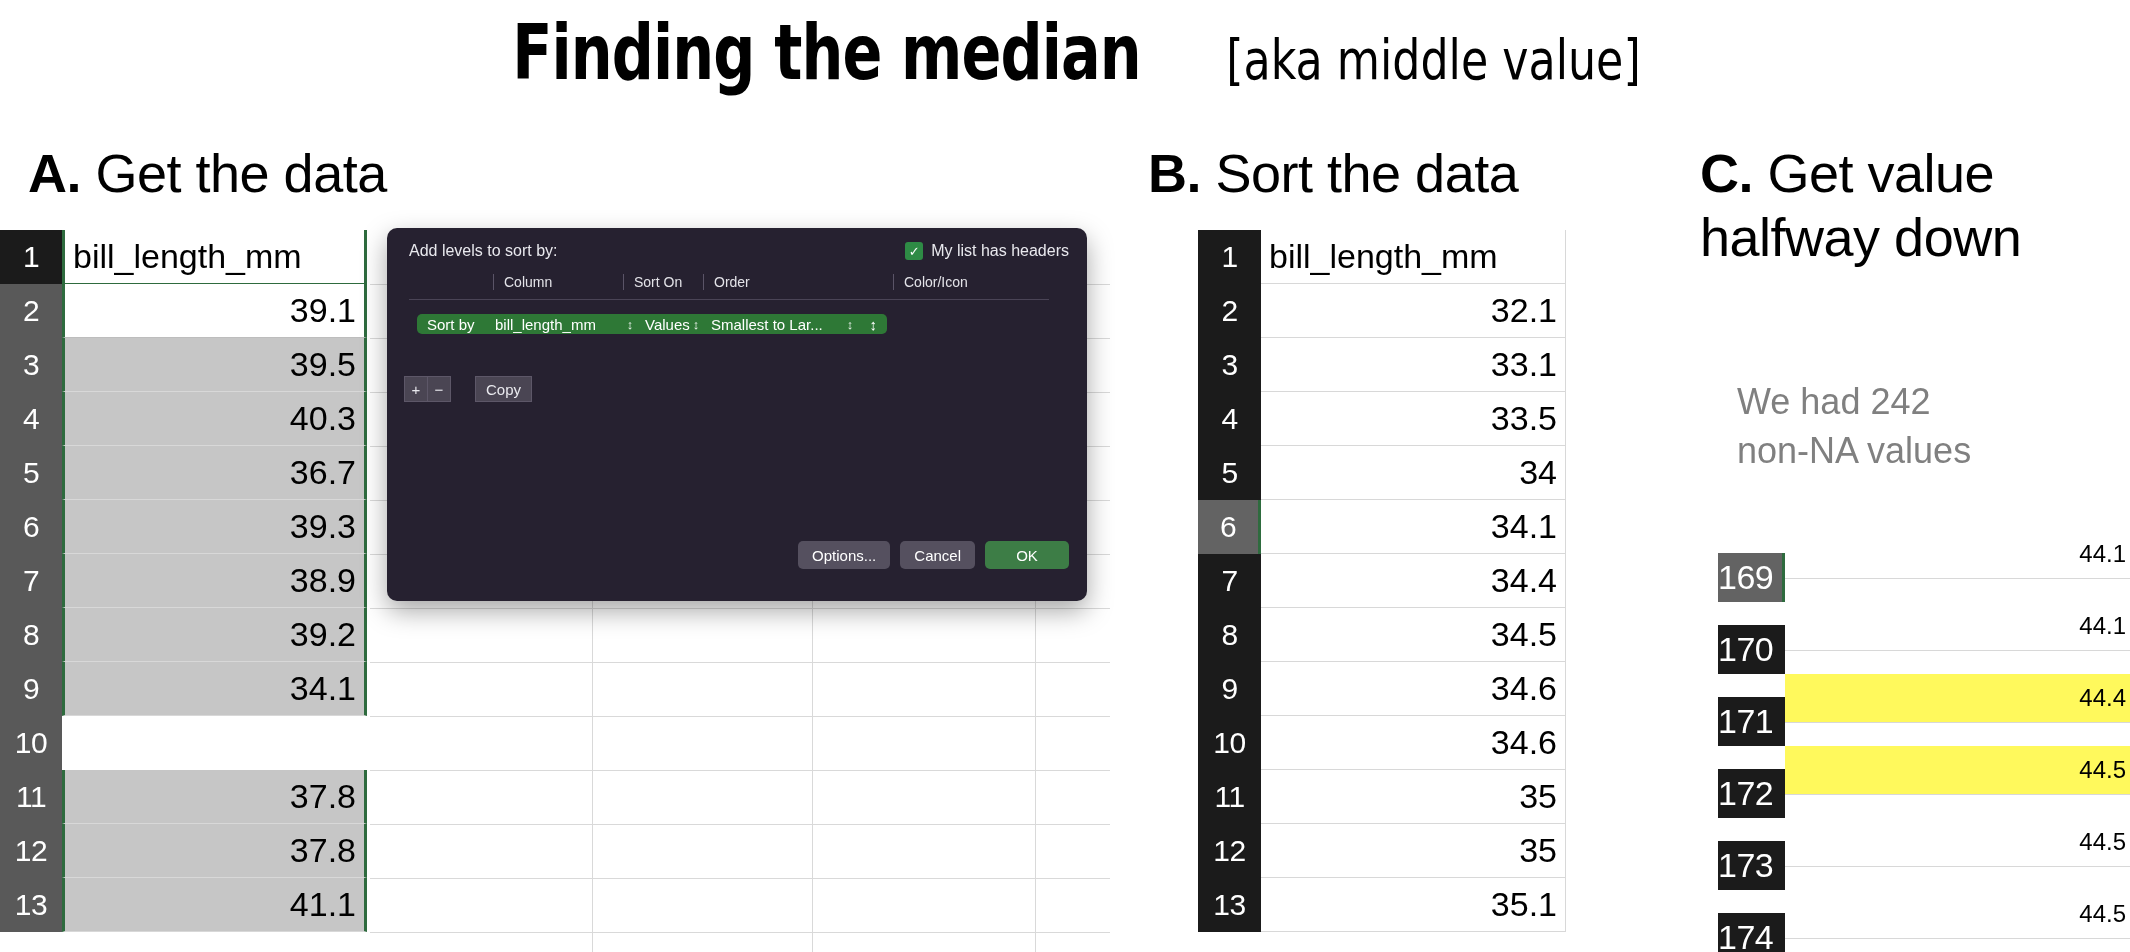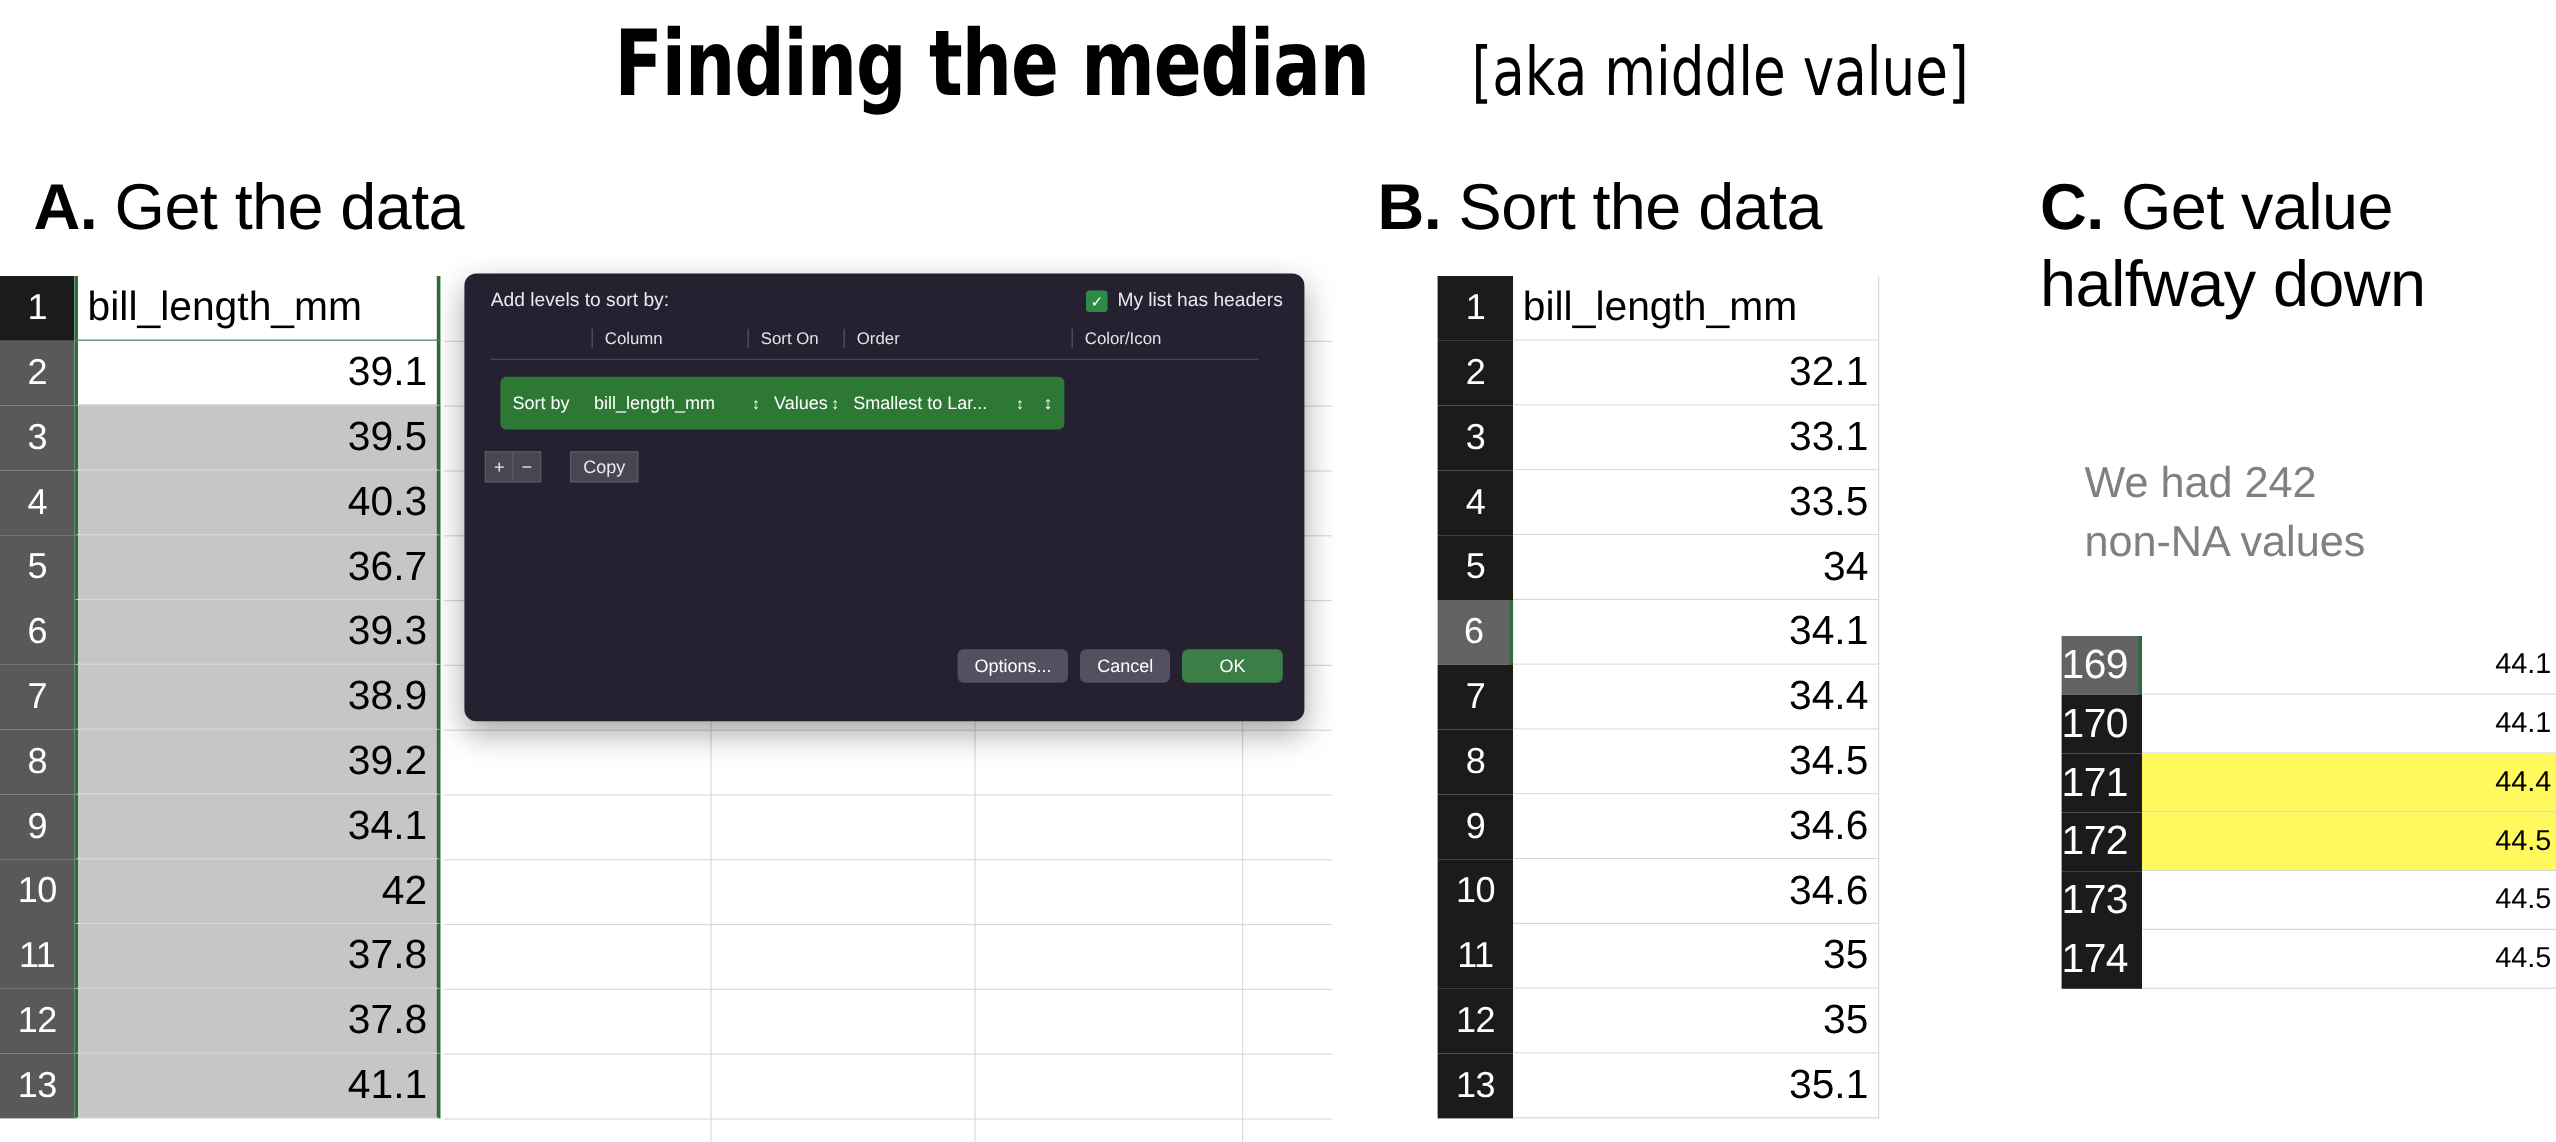--- a/index.html
+++ b/index.html
@@ -76,21 +76,21 @@
   #sheetB .cell {
     width: 305px; height: 54px; background: #fff;
     border-right: 1px solid #d8d8d8;
   }
   #sheetB .srow.active .rhead { background: #636363; border-right: 3px solid #2e6b3e; }
 
   
   #sheetC { left: 1718px; top: 530px; }
   #sheetC .rhead {
     width: 67px; height: 49px; background: #1b1b1b; font-size: 34px;
-    justify-content: flex-start; padding-left: 0px; overflow: hidden;
+    justify-content: flex-start; padding-left: 0px; overflow: hidden; margin-top: 23px;
   }
   #sheetC .cell {
     width: 345px; height: 49px; background: #fff; font-size: 24px;
     padding-right: 4px;
   }
   #sheetC .srow.active .rhead { background: #636363; border-right: 3px solid #2e6b3e; }
   #sheetC .srow.hl .cell { background: #fff95c; }
 
   .note-c {
     position: absolute; left: 1737px; top: 378px;
@@ -119,21 +119,21 @@
   }
   .col-head span { display: block; border-left: 1px solid #5a5467; padding-left: 10px; }
   .col-head span:first-child { border-left: none; }
   .ch-pad { width: 84px; }
   .ch-col { width: 130px; }
   .ch-son { width: 80px; }
   .ch-ord { width: 190px; }
   .ch-ci  { width: 120px; }
 
   .sort-row {
-    margin: 14px 0 0 30px; width: 470px; height: 44px;
+    margin: 14px 0 0 30px; width: 470px; height: 20px;
     background: #2e7836; border-radius: 5px;
     display: flex; align-items: center; color: #fff; font-size: 15px;
   }
   .sr-label { width: 78px; padding-left: 10px; }
   .sr-col { width: 128px; }
   .stepper { font-size: 13px; line-height: 1; width: 14px; text-align: center; opacity: .95; }
   .sr-son { width: 52px; padding-left: 8px; }
   .sr-ord { width: 140px; padding-left: 8px; }
   .sr-ci { flex: 1; text-align: right; padding-right: 10px; }
 
@@ -223,21 +223,20 @@
       <div class="srow">
         <div class="rhead">8</div>
         <div class="cell">39.2</div>
       </div>
       <div class="srow">
         <div class="rhead">9</div>
         <div class="cell">34.1</div>
       </div>
       <div class="srow">
         <div class="rhead">10</div>
-        <div class="cell">42</div>
       </div>
       <div class="srow">
         <div class="rhead">11</div>
         <div class="cell">37.8</div>
       </div>
       <div class="srow">
         <div class="rhead">12</div>
         <div class="cell">37.8</div>
       </div>
       <div class="srow">

